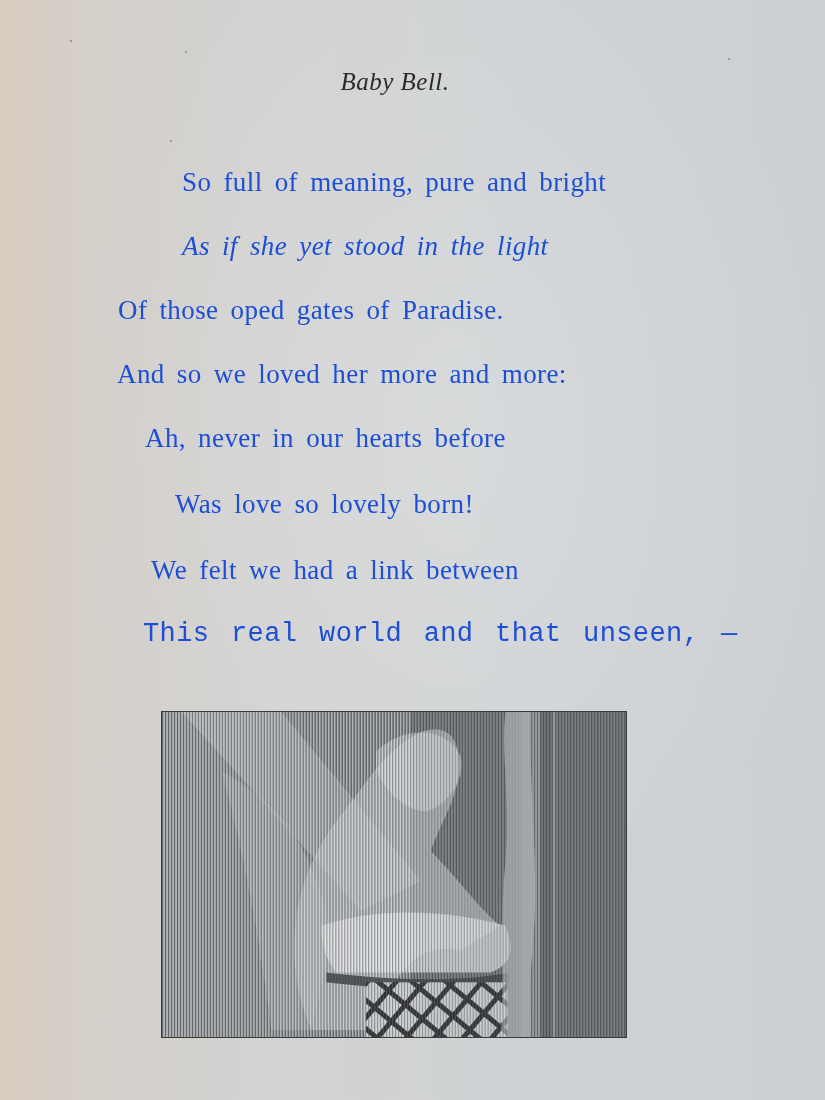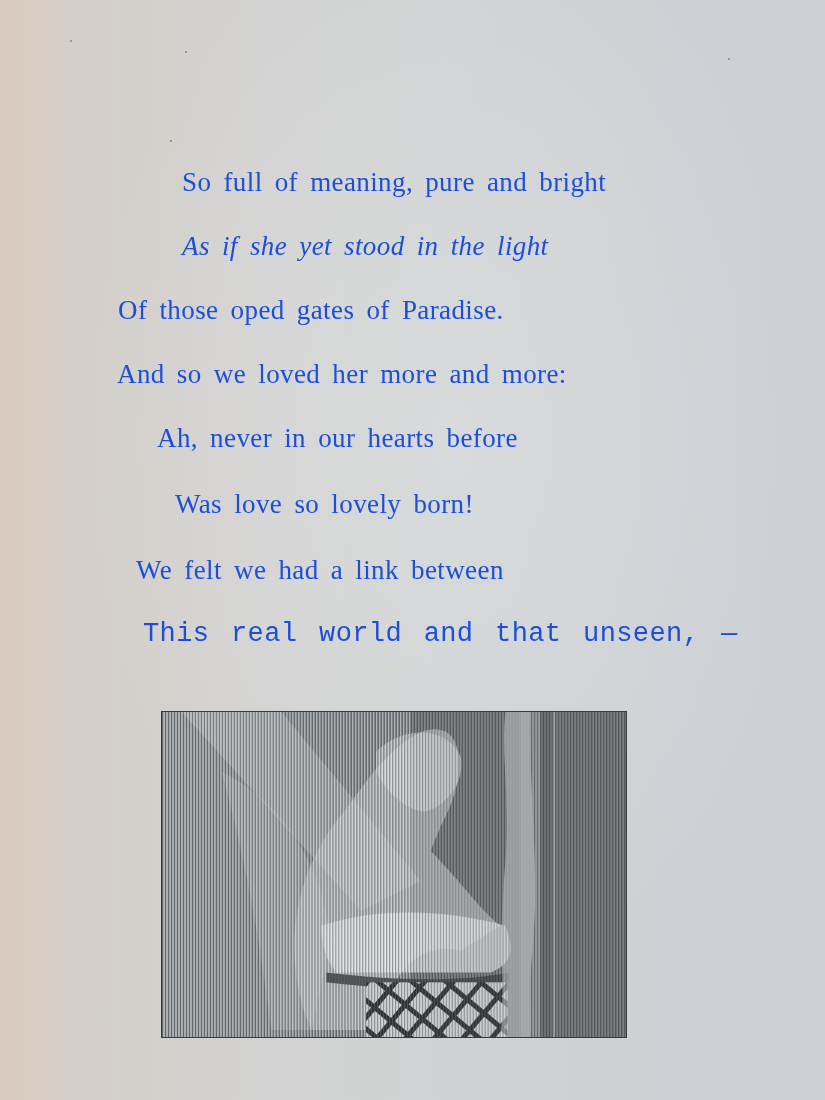--- a/index.html
+++ b/index.html
@@ -41,23 +41,23 @@
       font-size: 27px;
       white-space: nowrap;
       color: #1d4ed8;
       letter-spacing: 0.4px;
       word-spacing: 5px;
     }
     .l1 { left: 182px; top: 167px; }
     .l2 { left: 182px; top: 231px; font-style: italic; }
     .l3 { left: 118px; top: 295px; }
     .l4 { left: 117px; top: 359px; }
-    .l5 { left: 145px; top: 423px; margin-left: 12px; }
+    .l5 { left: 145px; top: 423px; }
     .l6 { left: 175px; top: 489px; }
-    .l7 { left: 136px; top: 555px; }
+    .l7 { left: 151px; top: 555px; }
     .l8 { left: 143px; top: 619px; font-family: Liberation Mono, monospace; }
 
     .illustration {
       position: absolute;
       left: 161px;
       top: 711px;
       width: 466px;
       height: 327px;
       border: 1.5px solid #3a3a3a;
       box-sizing: border-box;
@@ -83,20 +83,21 @@
 <body>
 
 <div class="page">
   <div class="page-shade"></div>
 
   <span class="speck" style="left:70px; top:40px;"></span>
   <span class="speck" style="left:185px; top:51px;"></span>
   <span class="speck" style="left:170px; top:140px;"></span>
   <span class="speck" style="left:728px; top:58px;"></span>
 
+  <div class="title">Baby Bell.</div>
 
   <div>
     <div class="poem-line l1">So full of meaning, pure and bright</div>
     <div class="poem-line l2">As if she yet stood in the light</div>
     <div class="poem-line l3">Of those oped gates of Paradise.</div>
     <div class="poem-line l4">And so we loved her more and more:</div>
     <div class="poem-line l5">Ah, never in our hearts before</div>
     <div class="poem-line l6">Was love so lovely born!</div>
     <div class="poem-line l7">We felt we had a link between</div>
     <div class="poem-line l8">This real world and that unseen, —</div>

